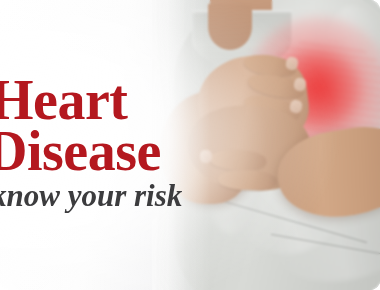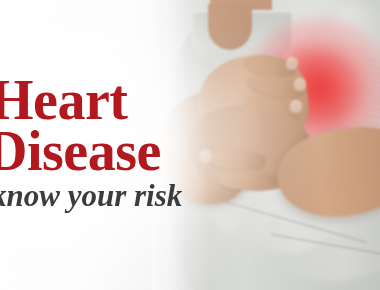--- a/index.html
+++ b/index.html
@@ -7,20 +7,21 @@
     padding: 0;
     background: #ffffff;
   }
   #stage {
     position: relative;
     width: 380px;
     height: 290px;
     overflow: hidden;
     background: #ffffff;
     font-family: "Liberation Serif", "DejaVu Serif", serif;
+    border-radius: 10px;
   }
 
   
   .bg-base {
     position: absolute;
     inset: 0;
     background: linear-gradient(100deg,
         #ffffff 0%,
         #fdfdfd 30%,
         #f4f4f5 50%,

